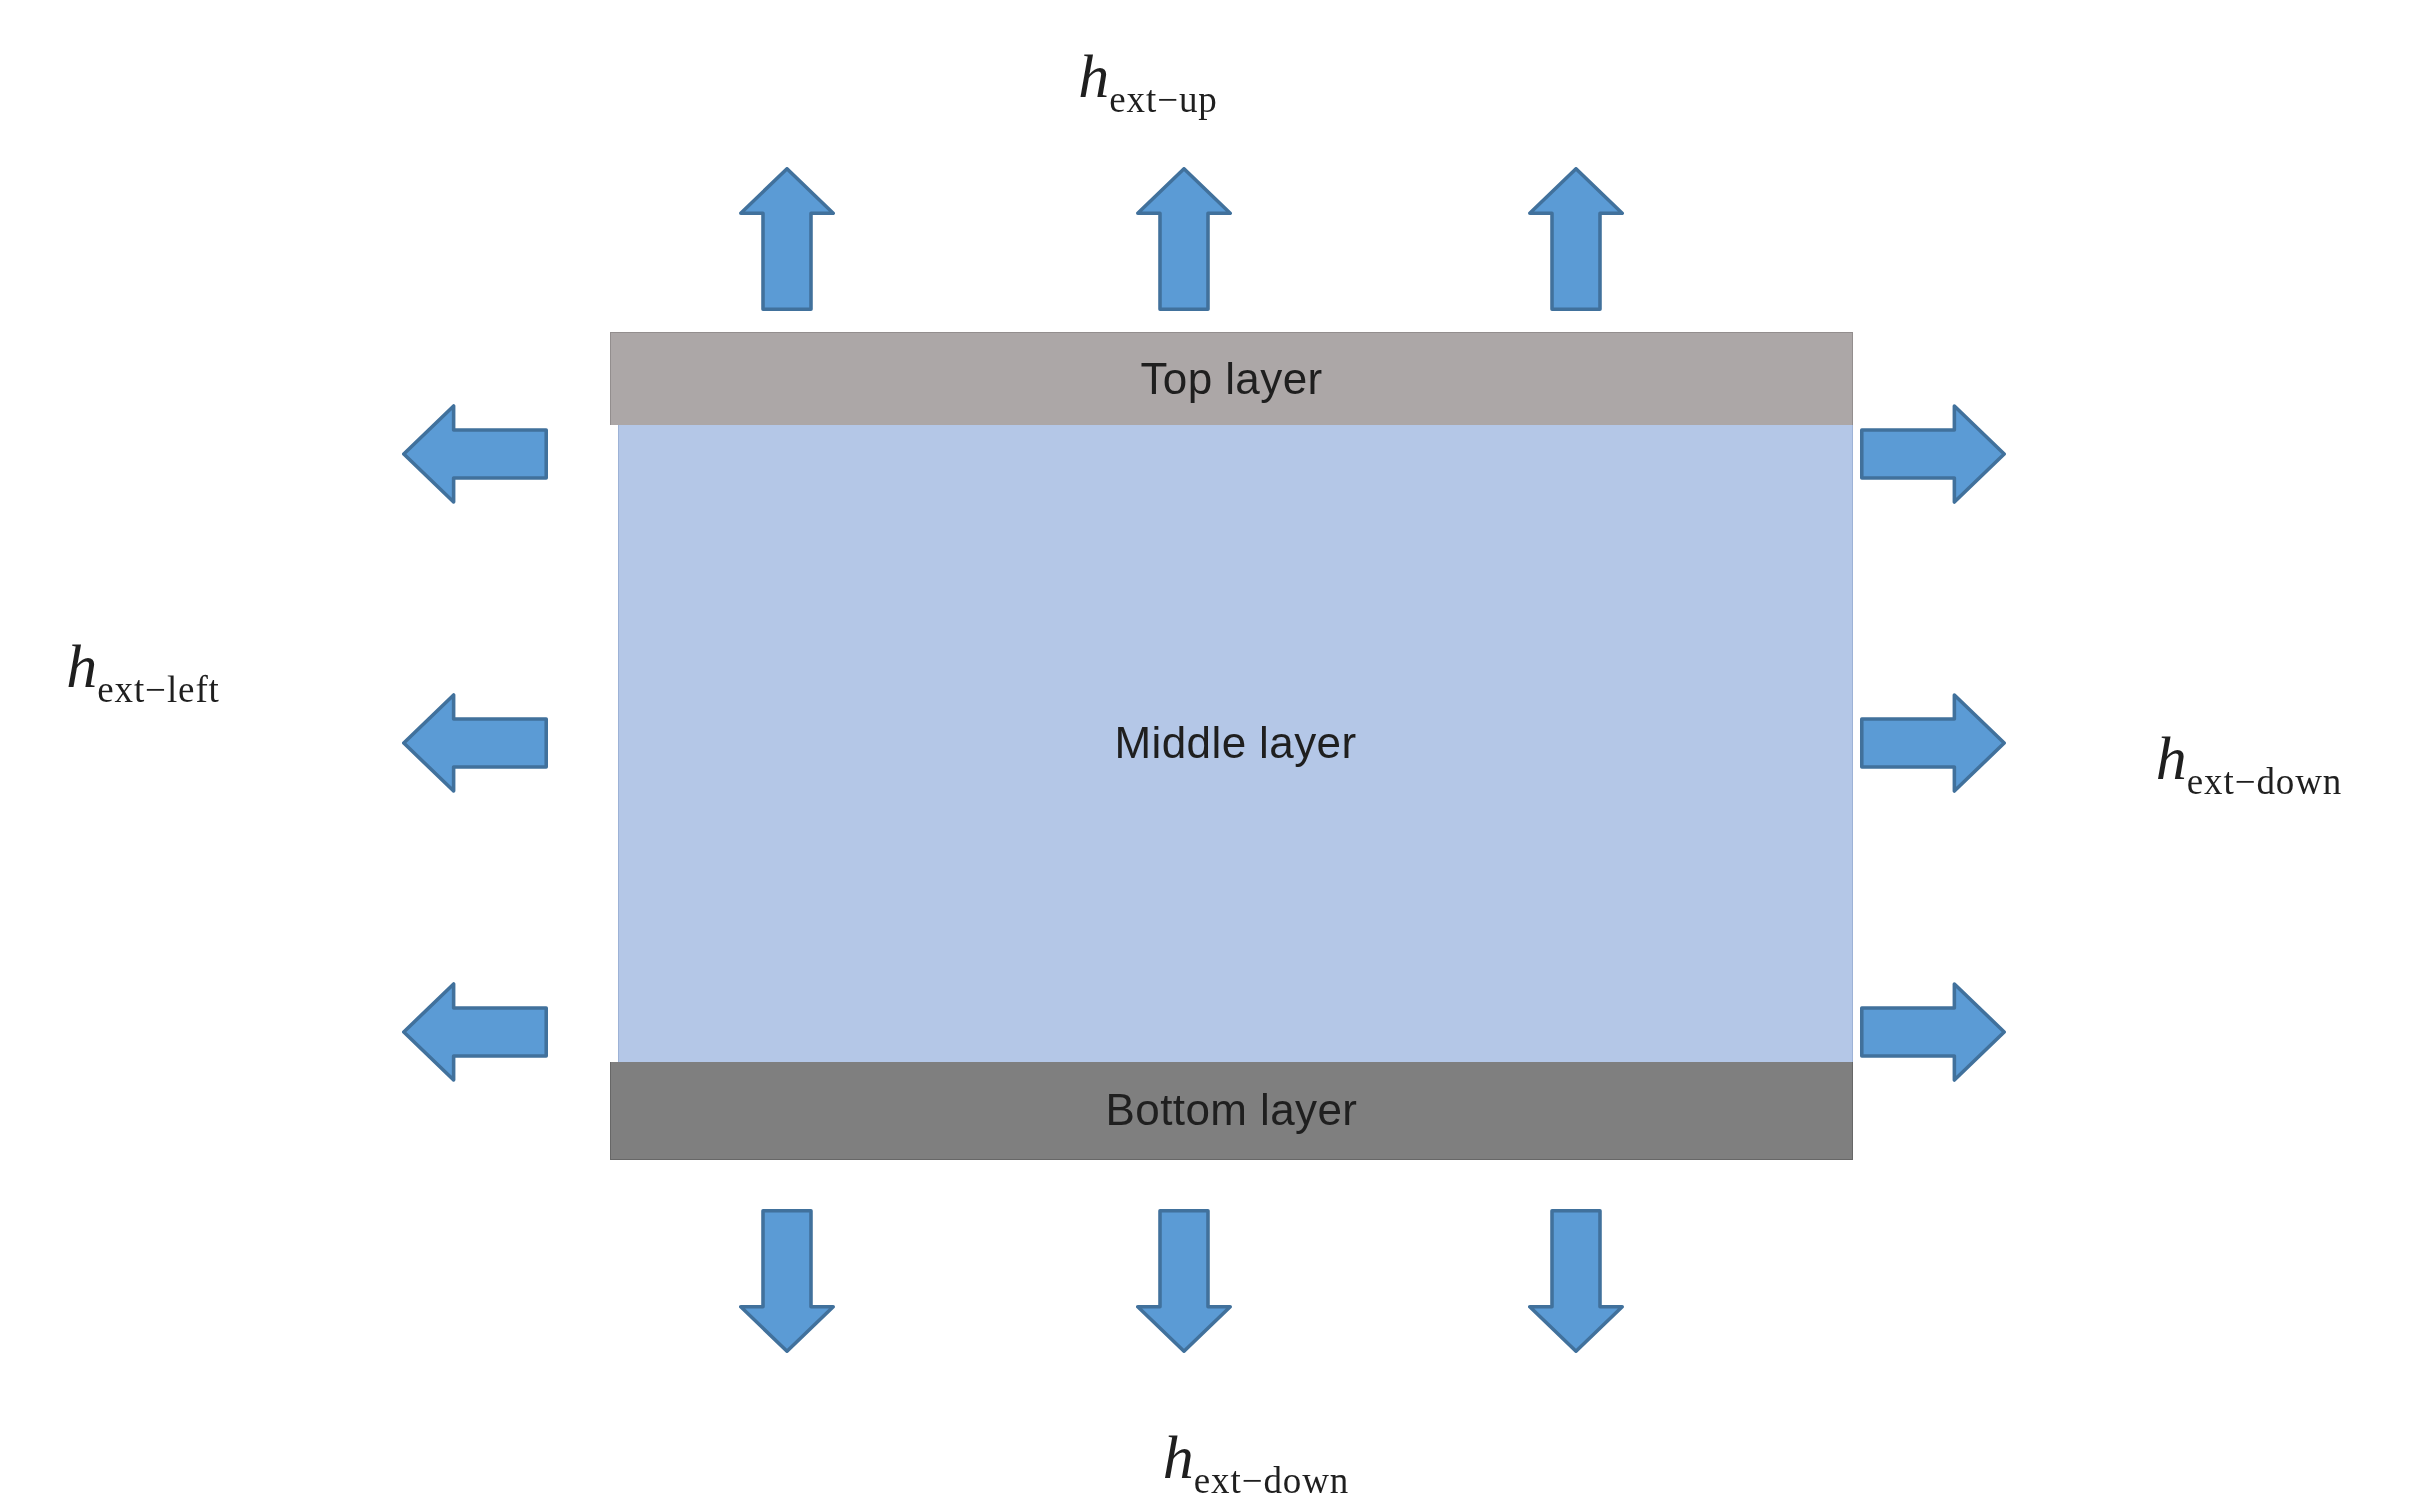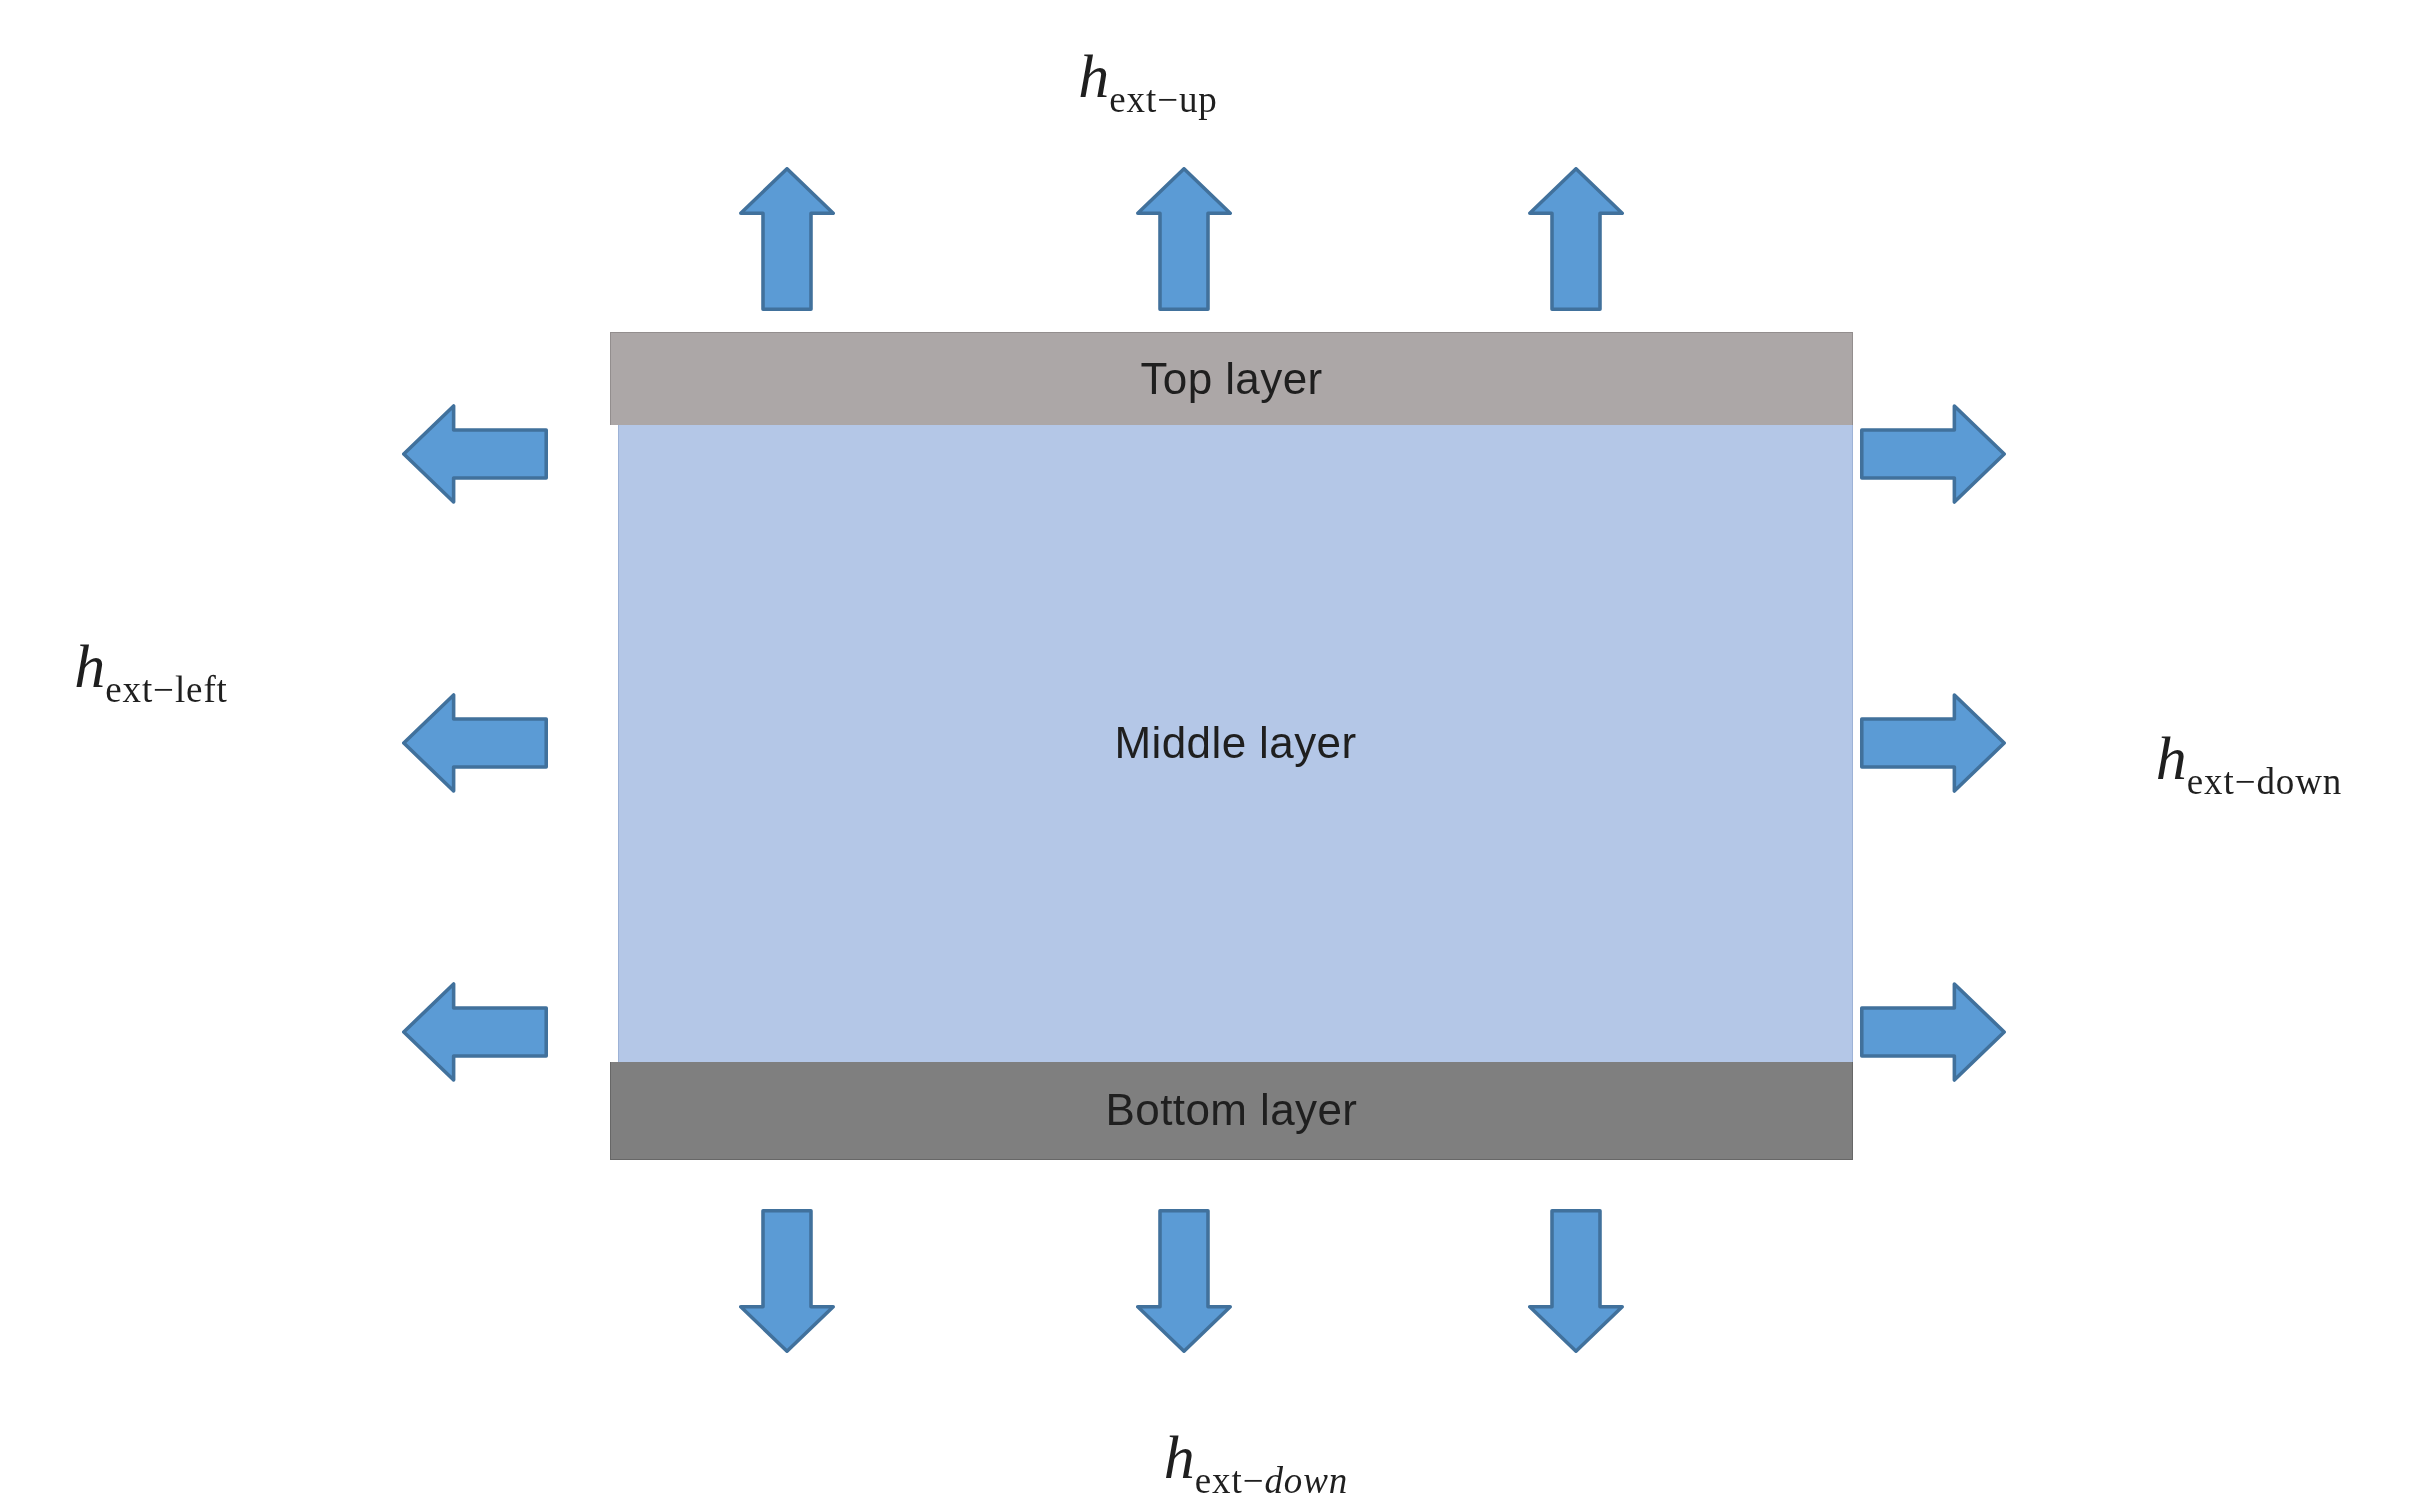--- a/index.html
+++ b/index.html
@@ -83,33 +83,32 @@
     font-style: italic;
     font-size: 62px;
   }
   .h-sub {
     font-size: 37px;
     position: relative;
     top: 15px;
     letter-spacing: 0.9px;
   }
   .h-sub .ital {
-    font-style: italic;
   }
 </style>
 </head>
 <body>
 
 <div class="canvas">
 
   <div class="h-label" style="left:1148px; top:76px;">
     <span class="h-sym">h</span><span class="h-sub">ext−up</span>
   </div>
 
-  <div class="h-label" style="left:151px; top:666px;">
+  <div class="h-label" style="left:143px; top:666px;">
     <span class="h-sym">h</span><span class="h-sub">ext−left</span>
   </div>
 
   <div class="h-label" style="left:2249px; top:758px;">
     <span class="h-sym">h</span><span class="h-sub">ext−down</span>
   </div>
 
   <div class="h-label" style="left:1256px; top:1457px;">
     <span class="h-sym">h</span><span class="h-sub"><span>ext−</span><span class="ital">down</span></span>
   </div>

